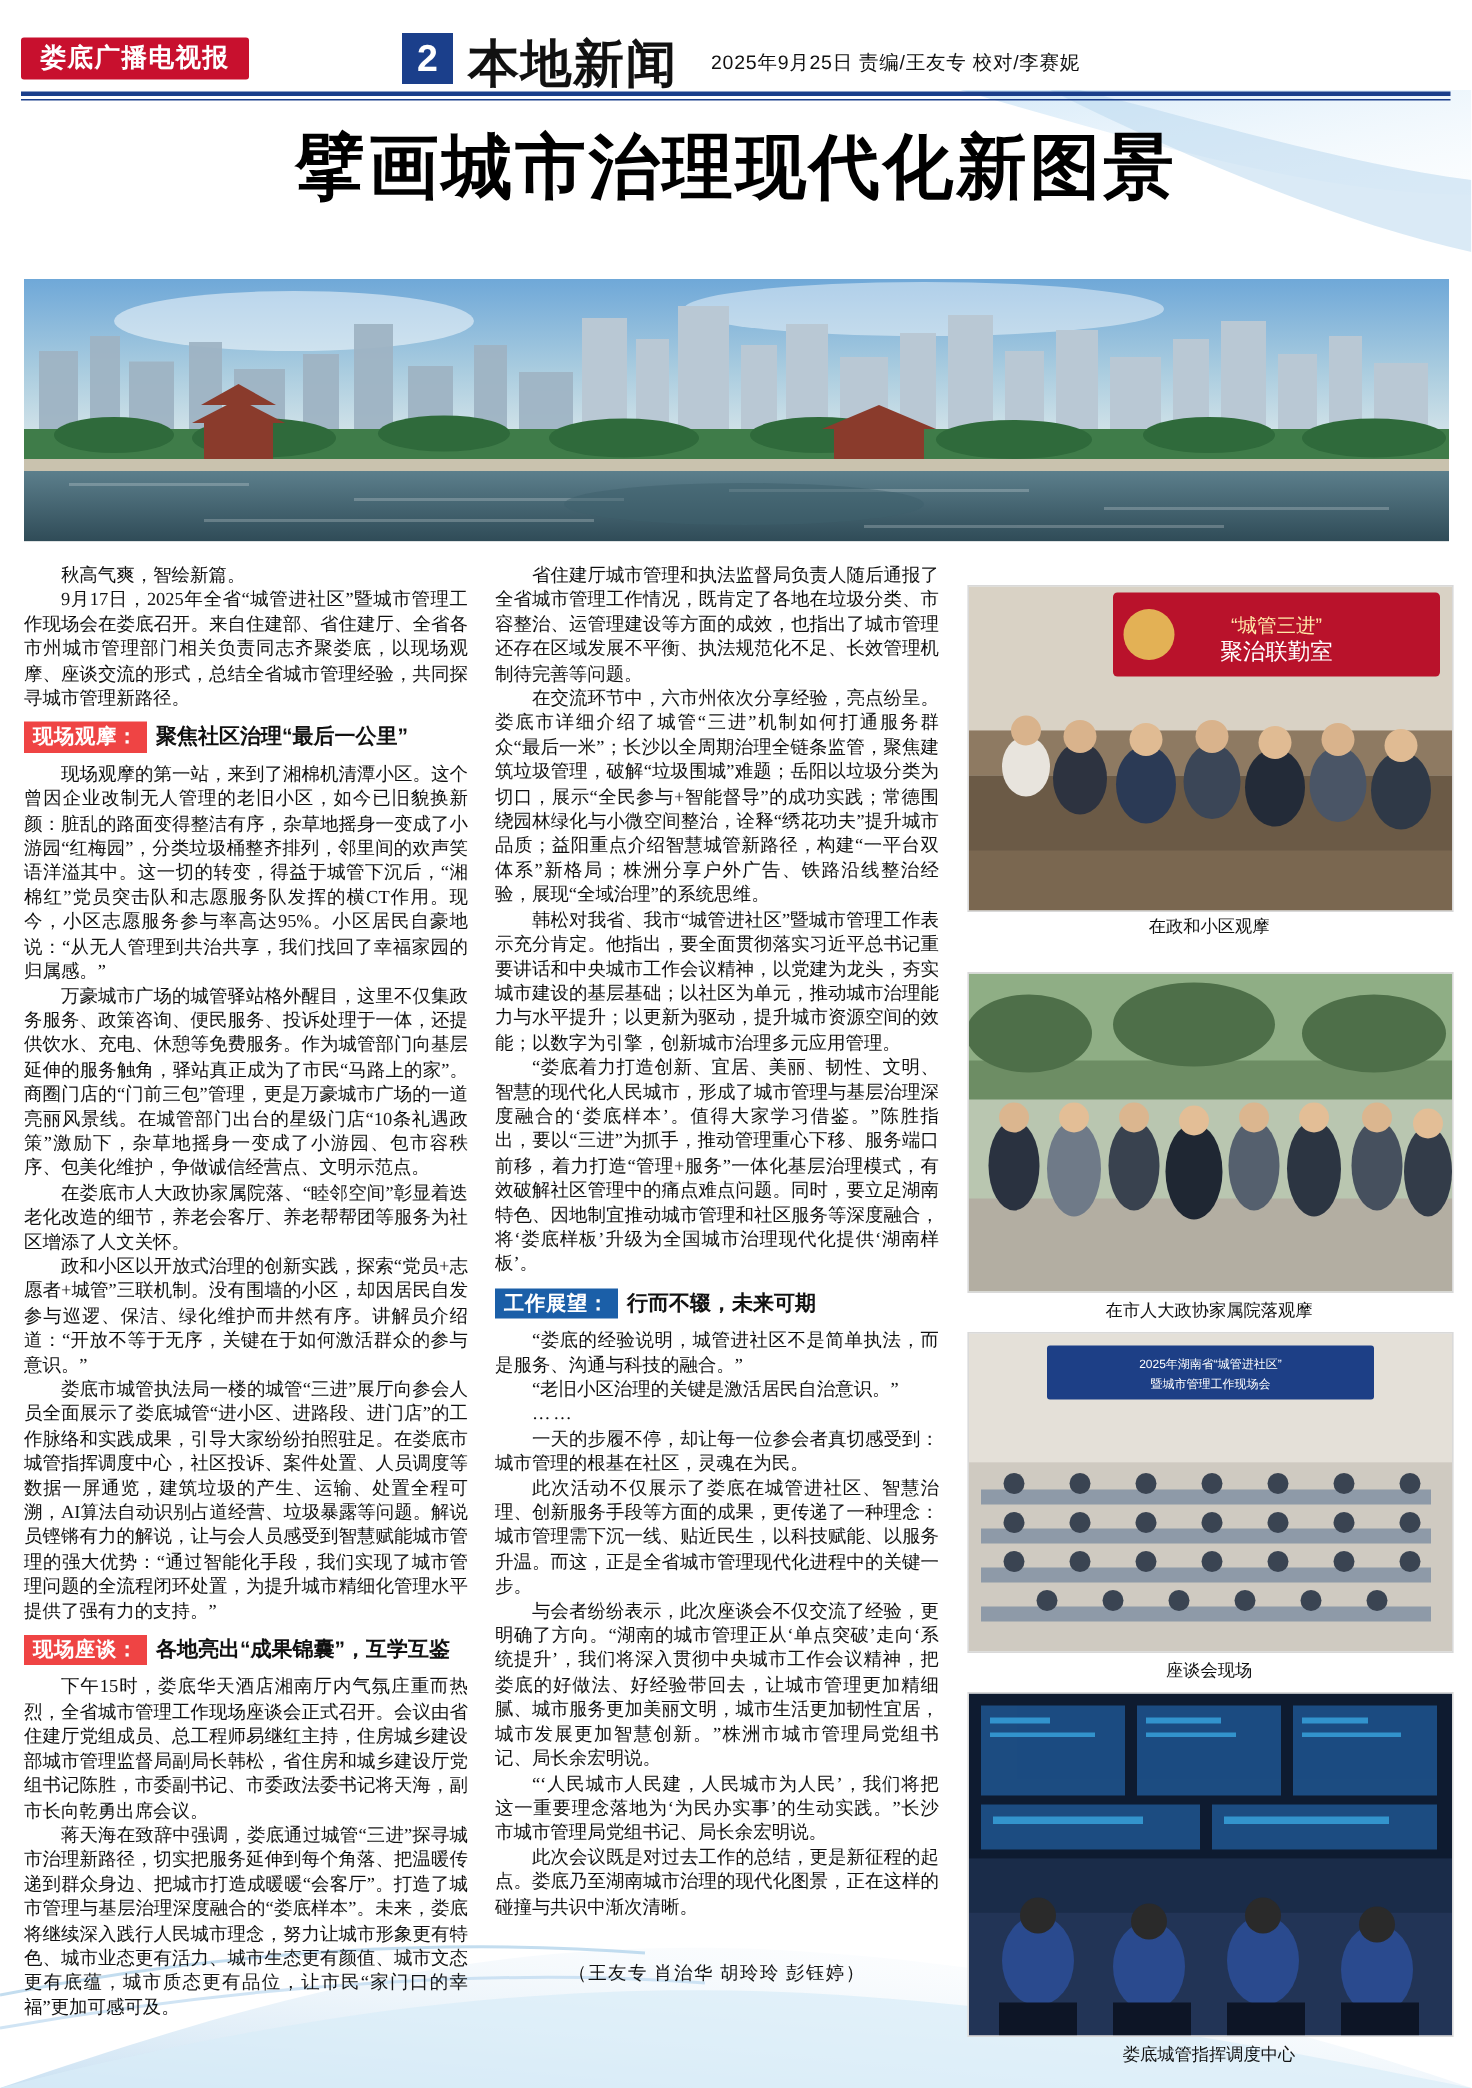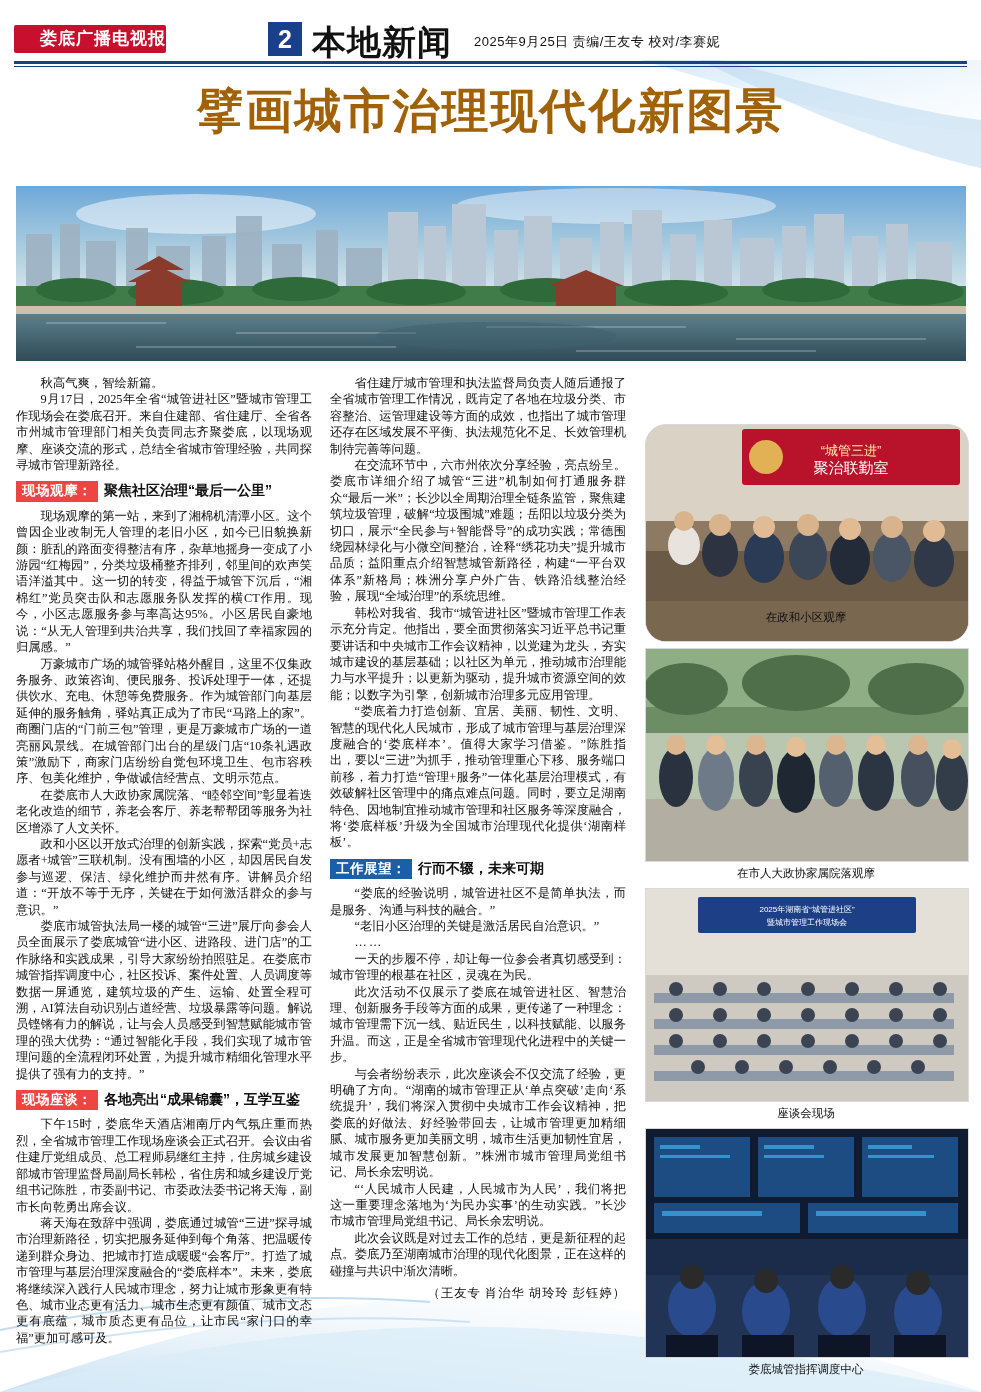--- a/index.html
+++ b/index.html
@@ -39,21 +39,21 @@
     top: 25px;
     width: 152px;
     height: 28px;
     background: #c8102e;
     border-radius: 2px;
     color: #fff;
     font-family: "Liberation Sans", sans-serif;
     font-weight: bold;
     font-size: 17px;
     letter-spacing: 1px;
-    text-align: right;
+    text-align: center;
     line-height: 28px;
   }
   .masthead-line {
     position: absolute;
     left: 14px;
     top: 61px;
     width: 953px;
     height: 3px;
     background: #1b3f8b;
   }
@@ -102,21 +102,21 @@
   .headline {
     position: absolute;
     left: 0;
     top: 80px;
     width: 981px;
     text-align: center;
     font-family: "Liberation Sans", sans-serif;
     font-size: 47px;
     font-weight: bold;
     letter-spacing: 2px;
-    color: #a16207;
+    color: #000000;
   }
   .subhead {
     position: absolute;
     left: 0;
     top: 148px;
     width: 981px;
     text-align: center;
     font-family: "Liberation Sans", sans-serif;
     font-size: 23px;
     font-weight: bold;
@@ -178,22 +178,22 @@
   }
   .caption {
     position: absolute;
     font-family: "Liberation Sans", sans-serif;
     font-size: 11.5px;
     color: #111;
     text-align: center;
     width: 322px;
   }
   .sign {
-    margin-top: 6px;
-    text-align: right;
+    margin-top: 28px;
+    text-align: center;
     font-size: 12.3px;
     letter-spacing: 1px;
   }
   .dots { text-indent: 2em; letter-spacing: 2px; }
 </style>
 </head>
 <body>
 
 <div class="page">
 
@@ -312,21 +312,21 @@
     </svg>
   </div>
 
   <div class="col" id="col1">
     <p>秋高气爽，智绘新篇。</p>
     <p>9月17日，2025年全省“城管进社区”暨城市管理工作现场会在娄底召开。来自住建部、省住建厅、全省各市州城市管理部门相关负责同志齐聚娄底，以现场观摩、座谈交流的形式，总结全省城市管理经验，共同探寻城市管理新路径。</p>
     <div class="ribbon">
       <span class="tag">现场观摩：</span><span>聚焦社区治理“最后一公里”</span>
     </div>
     <p>现场观摩的第一站，来到了湘棉机清潭小区。这个曾因企业改制无人管理的老旧小区，如今已旧貌换新颜：脏乱的路面变得整洁有序，杂草地摇身一变成了小游园“红梅园”，分类垃圾桶整齐排列，邻里间的欢声笑语洋溢其中。这一切的转变，得益于城管下沉后，“湘棉红”党员突击队和志愿服务队发挥的横СТ作用。现今，小区志愿服务参与率高达95%。小区居民自豪地说：“从无人管理到共治共享，我们找回了幸福家园的归属感。”</p>
-    <p>万豪城市广场的城管驿站格外醒目，这里不仅集政务服务、政策咨询、便民服务、投诉处理于一体，还提供饮水、充电、休憩等免费服务。作为城管部门向基层延伸的服务触角，驿站真正成为了市民“马路上的家”。商圈门店的“门前三包”管理，更是万豪城市广场的一道亮丽风景线。在城管部门出台的星级门店“10条礼遇政策”激励下，商家门店纷纷自觉包环境卫生、包市容秩序、包美化维护，争做诚信经营点、文明示范点。</p>
+    <p>万豪城市广场的城管驿站格外醒目，这里不仅集政务服务、政策咨询、便民服务、投诉处理于一体，还提供饮水、充电、休憩等免费服务。作为城管部门向基层延伸的服务触角，驿站真正成为了市民“马路上的家”。商圈门店的“门前三包”管理，更是万豪城市广场的一道亮丽风景线。在城管部门出台的星级门店“10条礼遇政策”激励下，杂草地摇身一变成了小游园、包市容秩序、包美化维护，争做诚信经营点、文明示范点。</p>
     <p>在娄底市人大政协家属院落、“睦邻空间”彰显着迭老化改造的细节，养老会客厅、养老帮帮团等服务为社区增添了人文关怀。</p>
     <p>政和小区以开放式治理的创新实践，探索“党员+志愿者+城管”三联机制。没有围墙的小区，却因居民自发参与巡逻、保洁、绿化维护而井然有序。讲解员介绍道：“开放不等于无序，关键在于如何激活群众的参与意识。”</p>
     <p>娄底市城管执法局一楼的城管“三进”展厅向参会人员全面展示了娄底城管“进小区、进路段、进门店”的工作脉络和实践成果，引导大家纷纷拍照驻足。在娄底市城管指挥调度中心，社区投诉、案件处置、人员调度等数据一屏通览，建筑垃圾的产生、运输、处置全程可溯，AI算法自动识别占道经营、垃圾暴露等问题。解说员铿锵有力的解说，让与会人员感受到智慧赋能城市管理的强大优势：“通过智能化手段，我们实现了城市管理问题的全流程闭环处置，为提升城市精细化管理水平提供了强有力的支持。”</p>
     <div class="ribbon">
       <span class="tag">现场座谈：</span><span>各地亮出“成果锦囊”，互学互鉴</span>
     </div>
     <p>下午15时，娄底华天酒店湘南厅内气氛庄重而热烈，全省城市管理工作现场座谈会正式召开。会议由省住建厅党组成员、总工程师易继红主持，住房城乡建设部城市管理监督局副局长韩松，省住房和城乡建设厅党组书记陈胜，市委副书记、市委政法委书记将天海，副市长向乾勇出席会议。</p>
     <p>蒋天海在致辞中强调，娄底通过城管“三进”探寻城市治理新路径，切实把服务延伸到每个角落、把温暖传递到群众身边、把城市打造成暖暖“会客厅”。打造了城市管理与基层治理深度融合的“娄底样本”。未来，娄底将继续深入践行人民城市理念，努力让城市形象更有特色、城市业态更有活力、城市生态更有颜值、城市文态更有底蕴，城市质态更有品位，让市民“家门口的幸福”更加可感可及。</p>
   </div>
 
@@ -342,21 +342,21 @@
     <p>“老旧小区治理的关键是激活居民自治意识。”</p>
     <p class="dots">……</p>
     <p>一天的步履不停，却让每一位参会者真切感受到：城市管理的根基在社区，灵魂在为民。</p>
     <p>此次活动不仅展示了娄底在城管进社区、智慧治理、创新服务手段等方面的成果，更传递了一种理念：城市管理需下沉一线、贴近民生，以科技赋能、以服务升温。而这，正是全省城市管理现代化进程中的关键一步。</p>
     <p>与会者纷纷表示，此次座谈会不仅交流了经验，更明确了方向。“湖南的城市管理正从‘单点突破’走向‘系统提升’，我们将深入贯彻中央城市工作会议精神，把娄底的好做法、好经验带回去，让城市管理更加精细腻、城市服务更加美丽文明，城市生活更加韧性宜居，城市发展更加智慧创新。”株洲市城市管理局党组书记、局长余宏明说。</p>
     <p>“‘人民城市人民建，人民城市为人民’，我们将把这一重要理念落地为‘为民办实事’的生动实践。”长沙市城市管理局党组书记、局长余宏明说。</p>
     <p>此次会议既是对过去工作的总结，更是新征程的起点。娄底乃至湖南城市治理的现代化图景，正在这样的碰撞与共识中渐次清晰。</p>
     <div class="sign">（王友专  肖治华  胡玲玲  彭钰婷）</div>
   </div>
 
-  <div class="photo" style="left:645px; top:424px; width:322px; height:216px;border-radius:21px;">
+  <div class="photo" style="left:645px; top:390px; width:322px; height:216px;">
     <svg width="322" height="216" viewBox="0 0 322 216">
       <rect width="322" height="216" fill="#cdbfae"></rect>
       <rect x="0" y="0" width="322" height="96" fill="#d9d2c5"></rect>
       <rect x="96" y="4" width="218" height="56" rx="3" fill="#b9122b"></rect>
       <text x="205" y="30" font-family="Liberation Sans, sans-serif" font-size="13" fill="#ffe9a8" text-anchor="middle">“城管三进”</text>
       <text x="205" y="48" font-family="Liberation Sans, sans-serif" font-size="15" fill="#ffffff" text-anchor="middle">聚治联勤室</text>
       <circle cx="120" cy="32" r="17" fill="#e8c35a" opacity="0.9"></circle>
       <rect x="0" y="96" width="322" height="30" fill="#8e7a62"></rect>
       <rect x="0" y="126" width="322" height="90" fill="#6b5a46"></rect>
 

